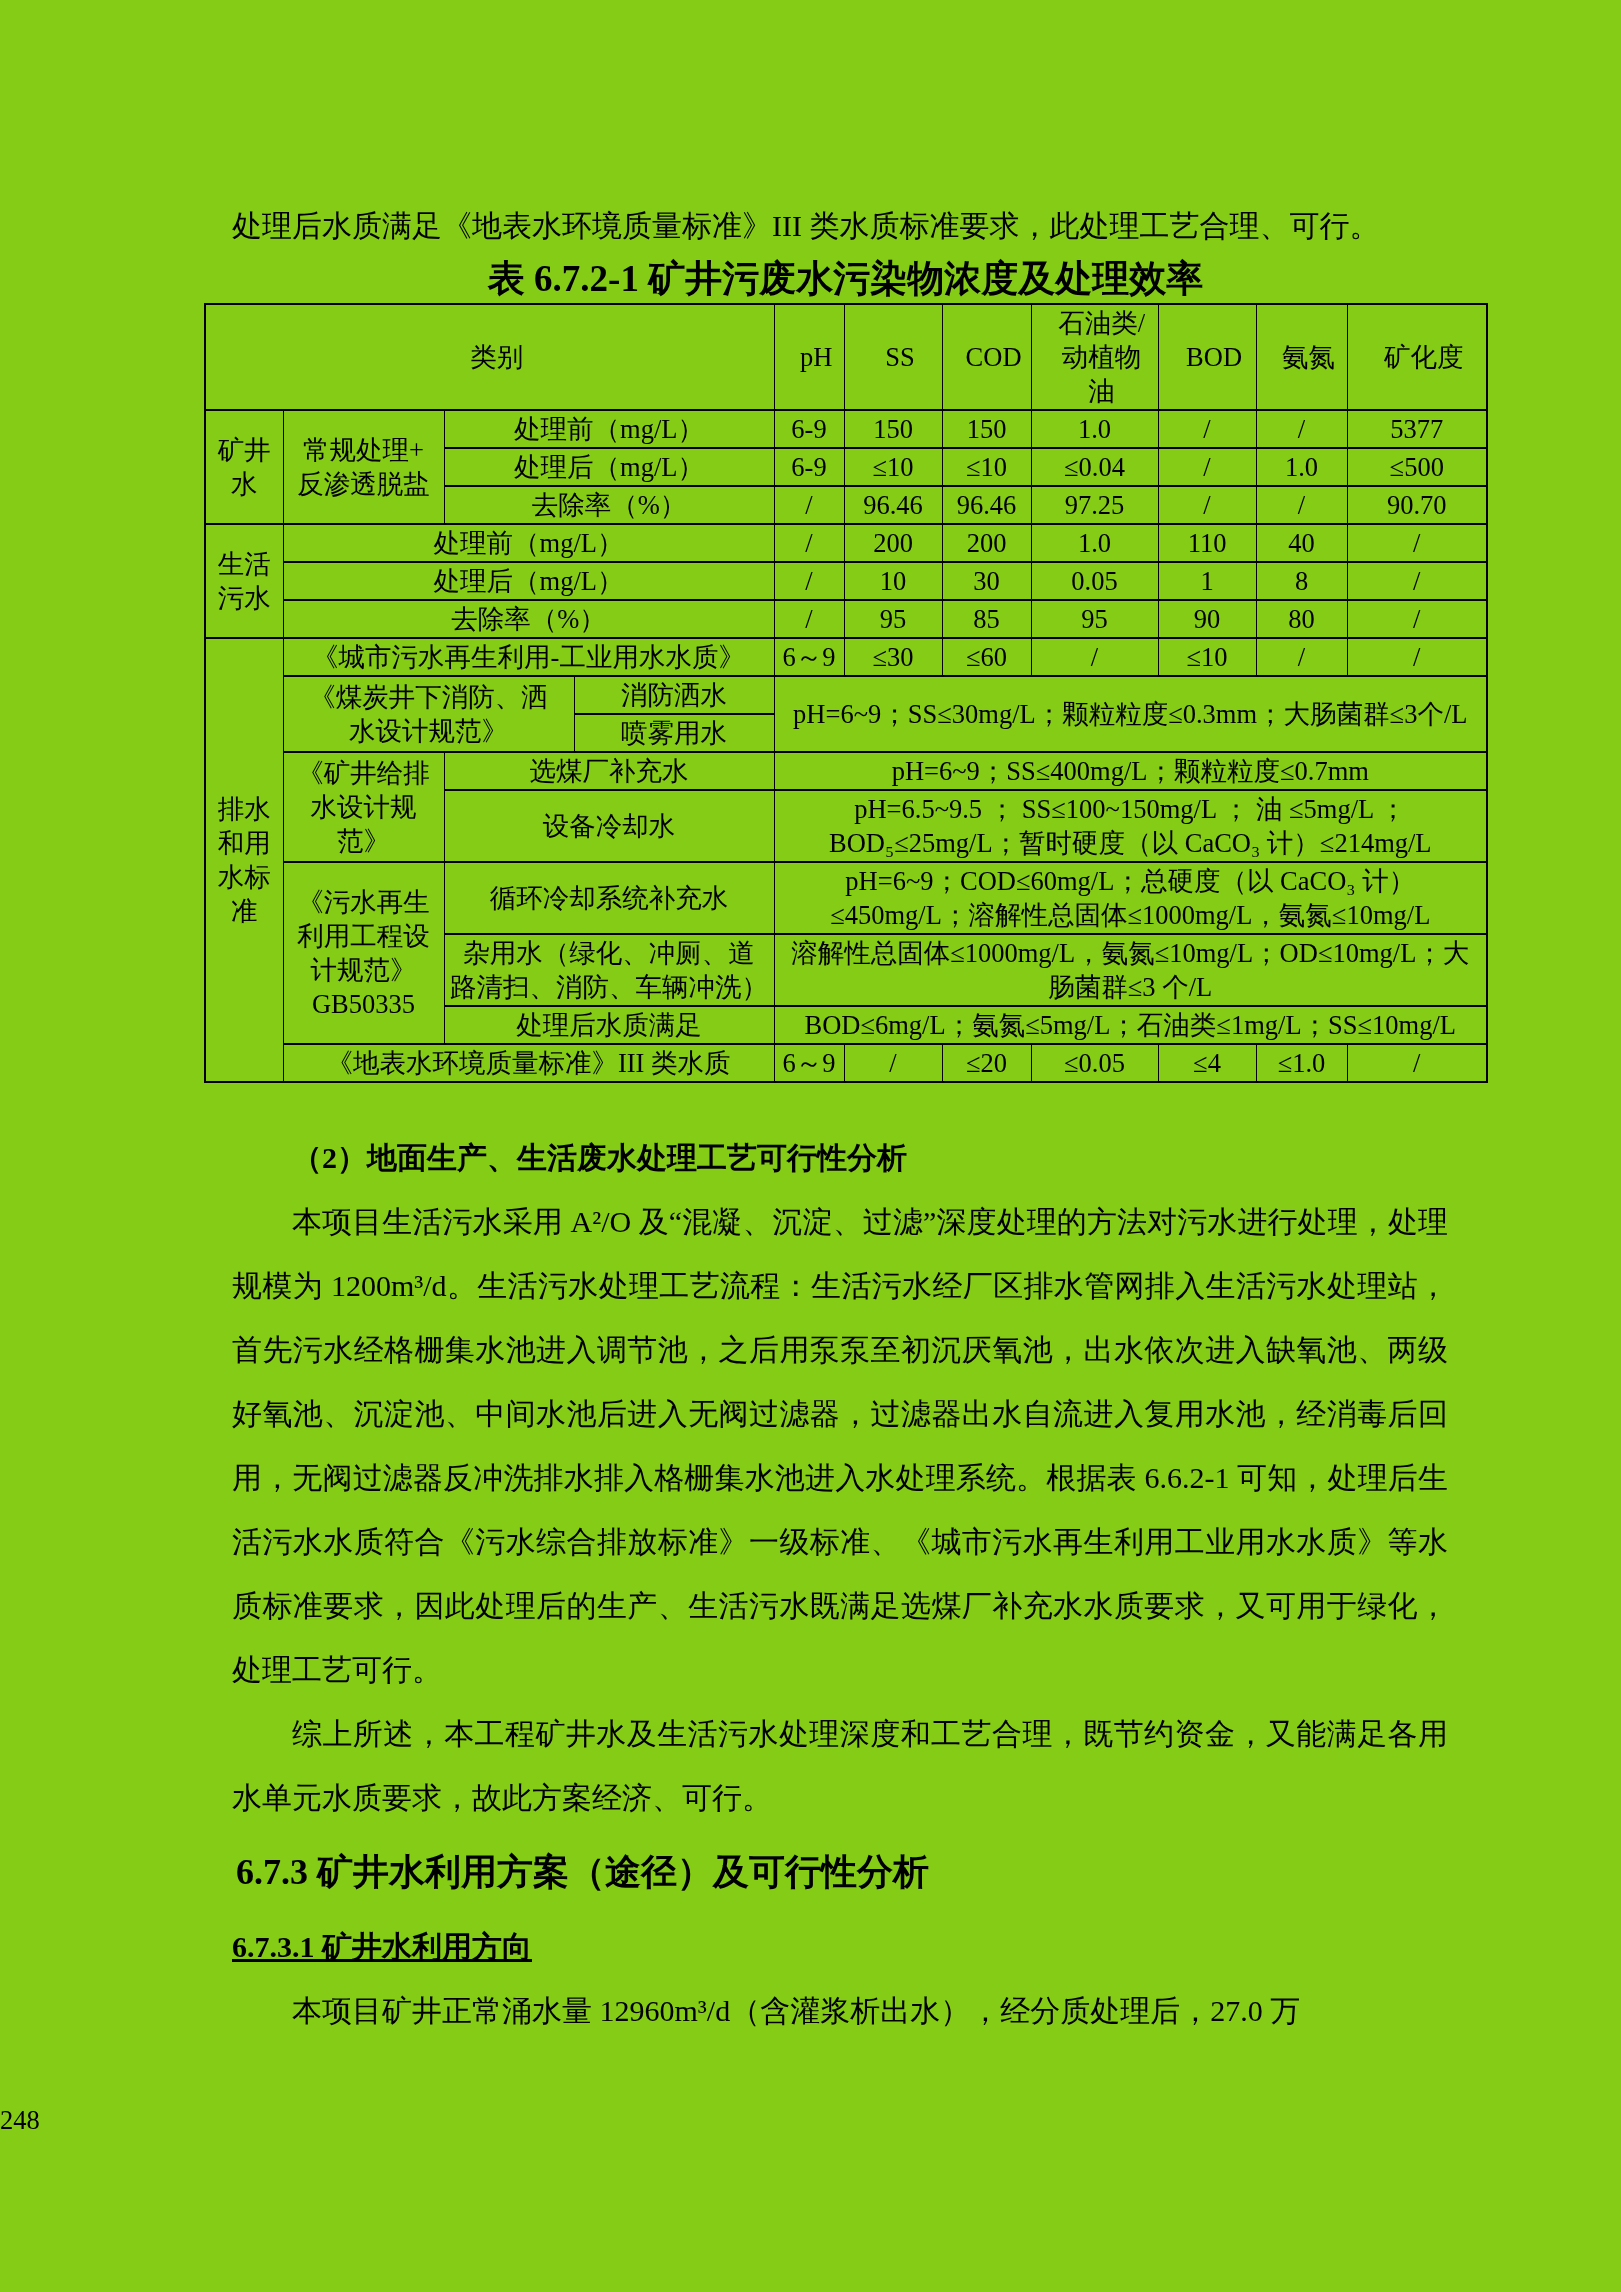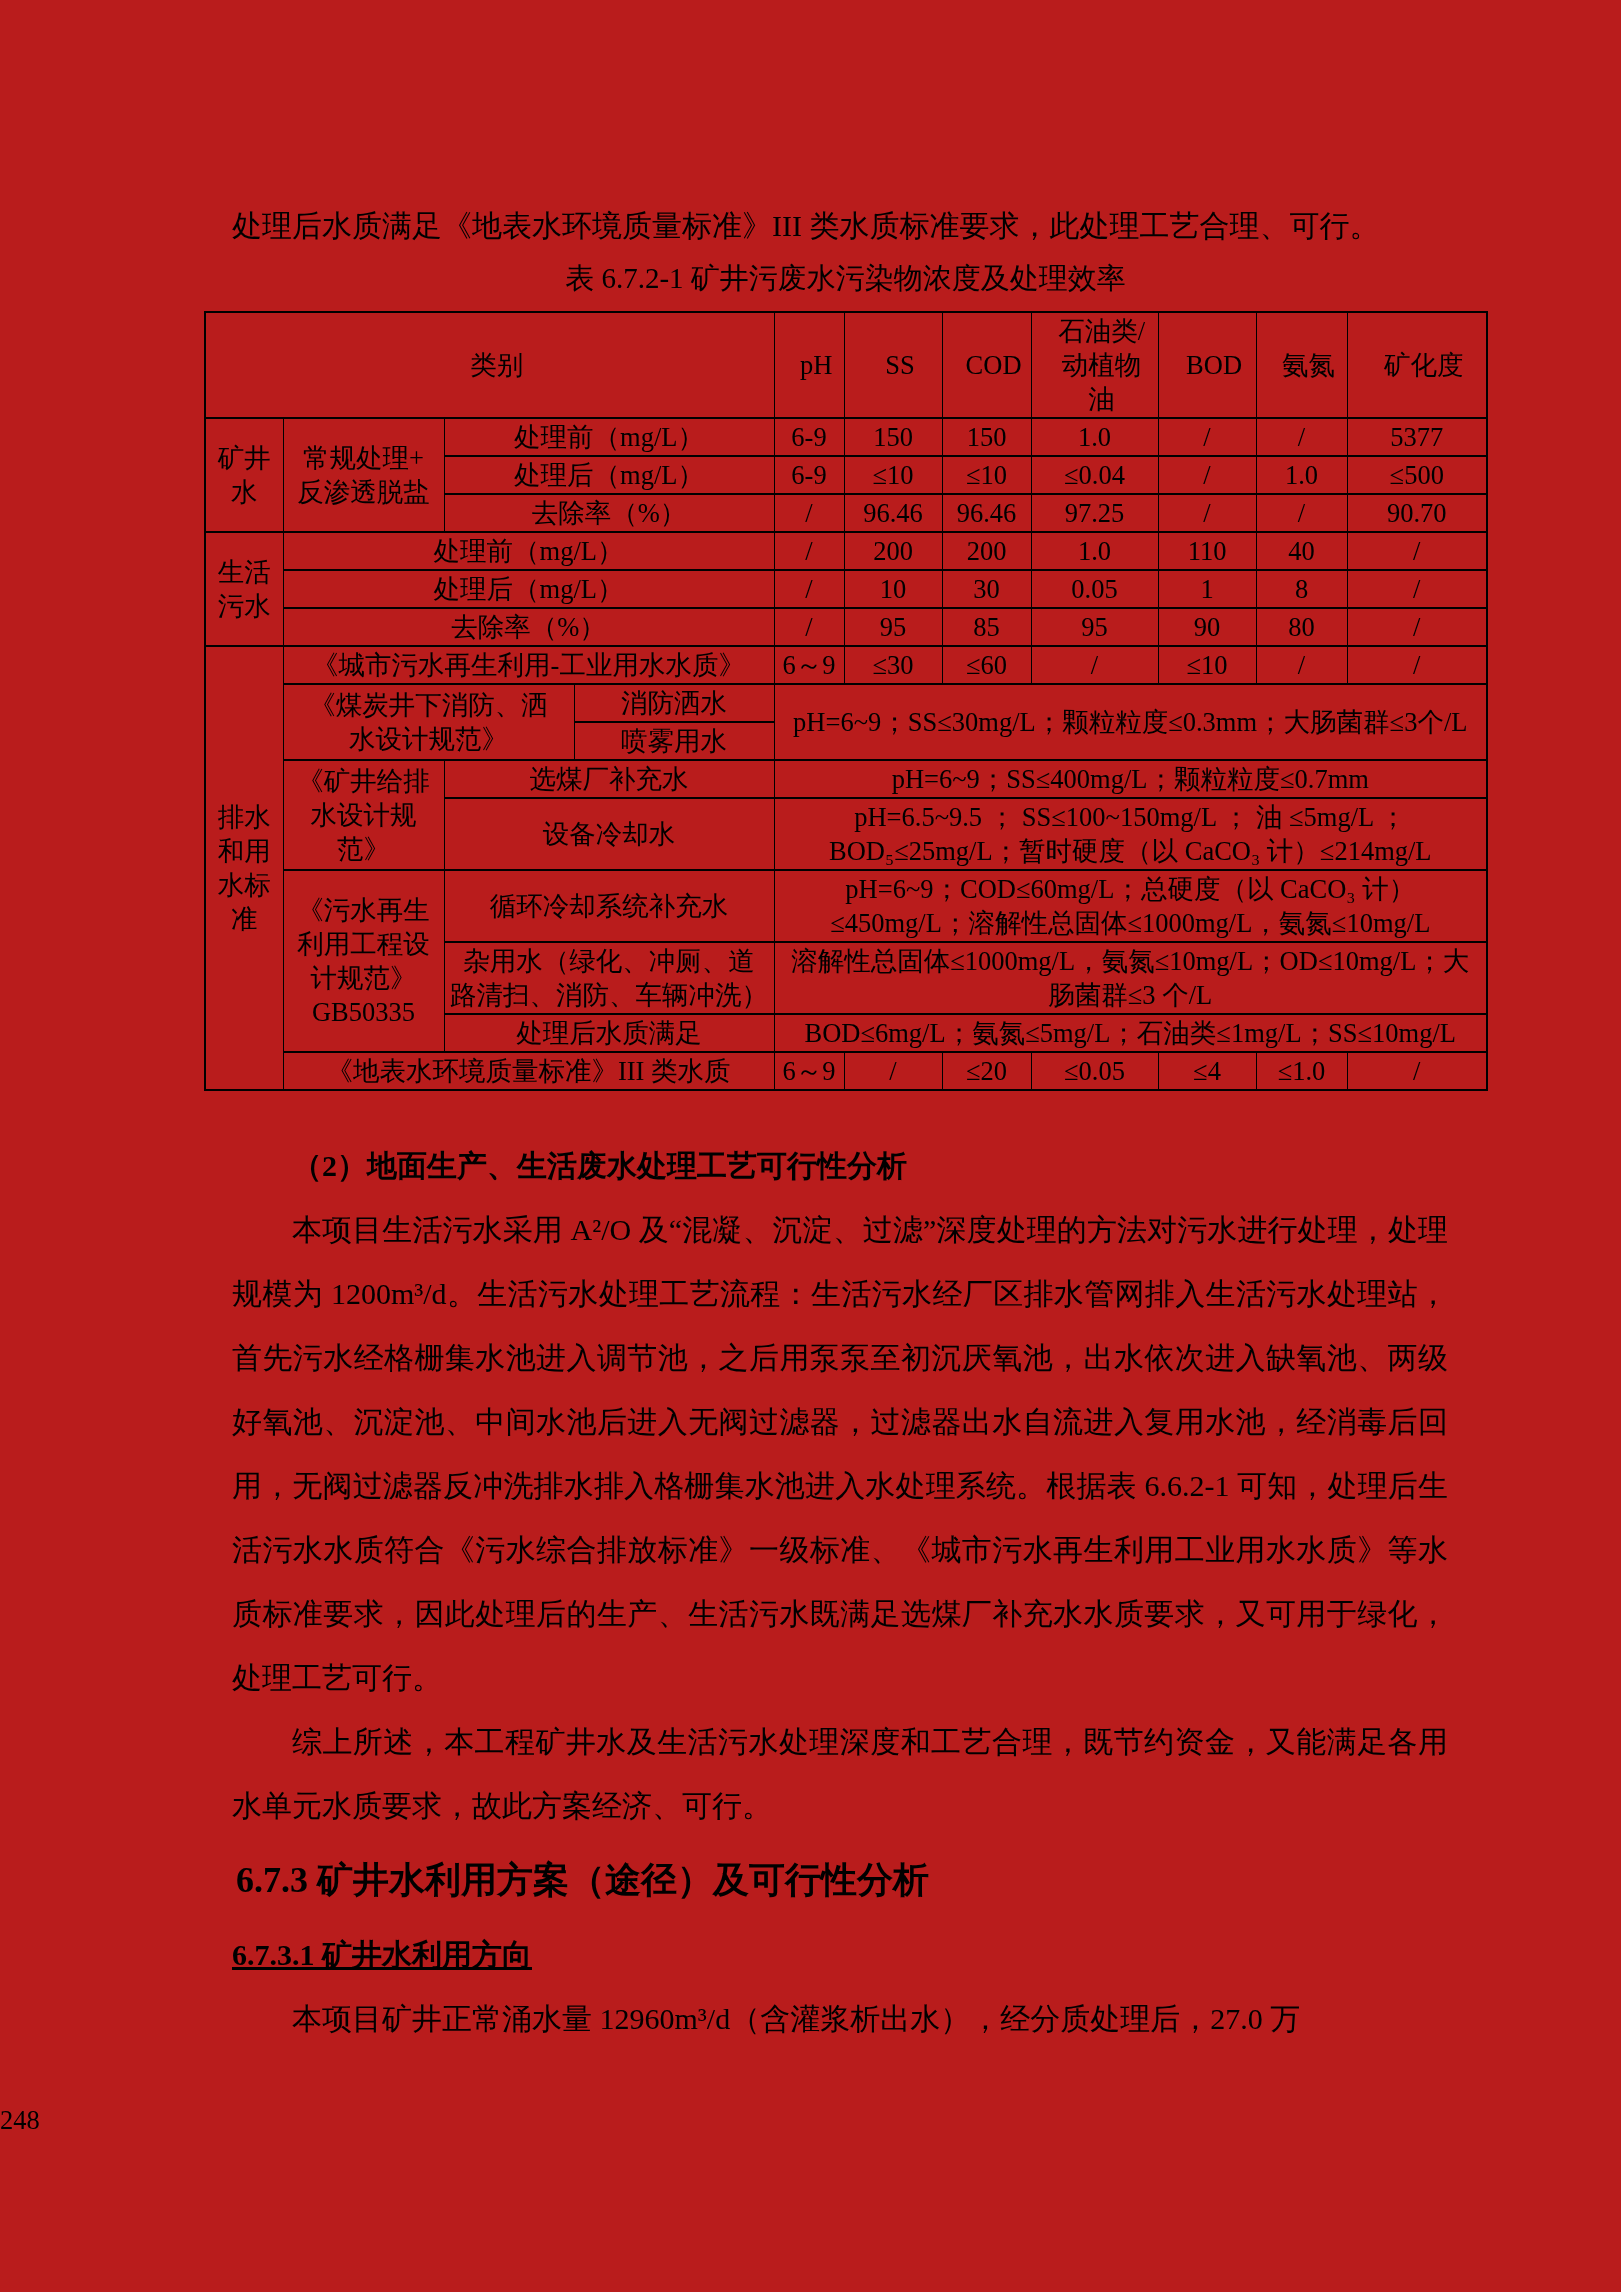--- a/index.html
+++ b/index.html
@@ -1,39 +1,39 @@
 <!DOCTYPE html>
 <html><head>
 <meta charset="utf-8">
 <style>
   html, body { margin: 0; padding: 0; background: #ffffff; }
   .page {
     position: relative;
     width: 1621px;
     height: 2293px;
-    background: #b91c1c;
+    background: #84cc16;
     color: #000000;
     box-sizing: border-box;
     padding: 194px 173px 0 232px;
     font-family: "Liberation Serif", "DejaVu Serif", serif;
   }
   .para {
     font-size: 30px;
     line-height: 64px;
     text-align: justify;
     margin: 0;
   }
   .indent { text-indent: 2em; }
   .table-title {
-    font-weight: normal;
-    font-size: 29px;
+    font-weight: bold;
+    font-size: 37px;
     line-height: 41px;
     text-align: center;
     width: 1283px;
-    margin: 0 0 12px -28px;
+    margin: 0 0 4px -28px;
   }
   .tbl-wrap { margin-left: -28px; }
   table.pollutant {
     border-collapse: collapse;
     table-layout: fixed;
     width: 1283px;
     font-size: 26.5px;
     border: 2.9px solid #000;
   }
   table.pollutant td {

